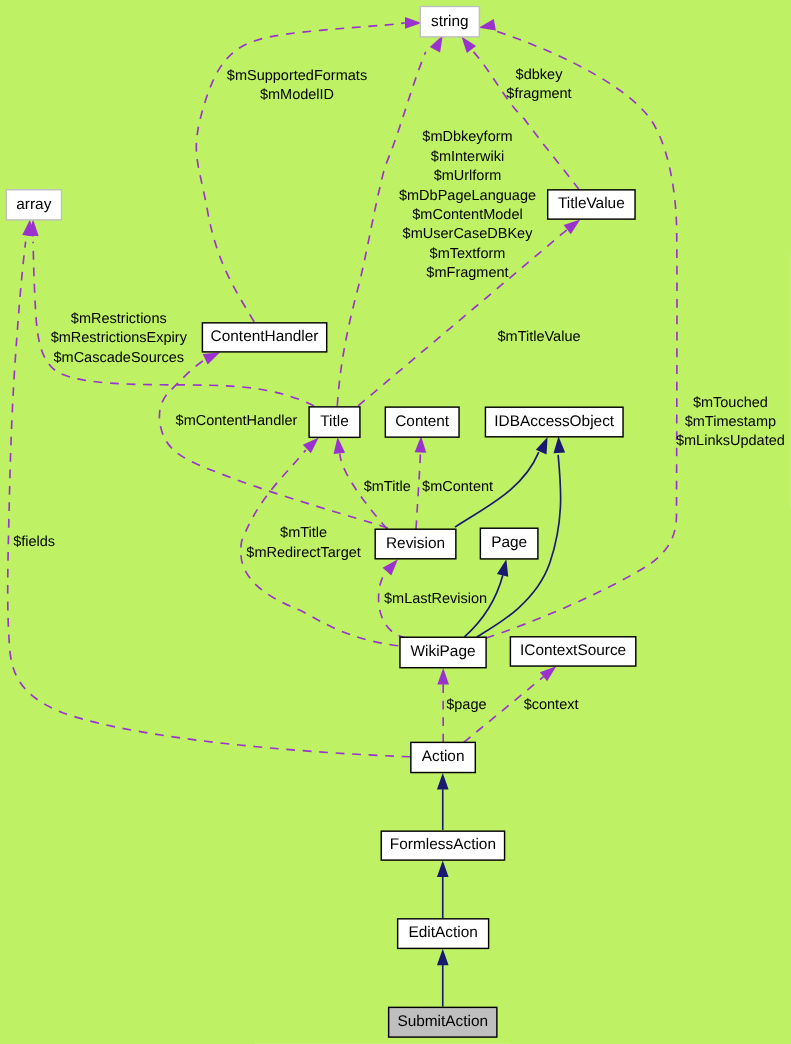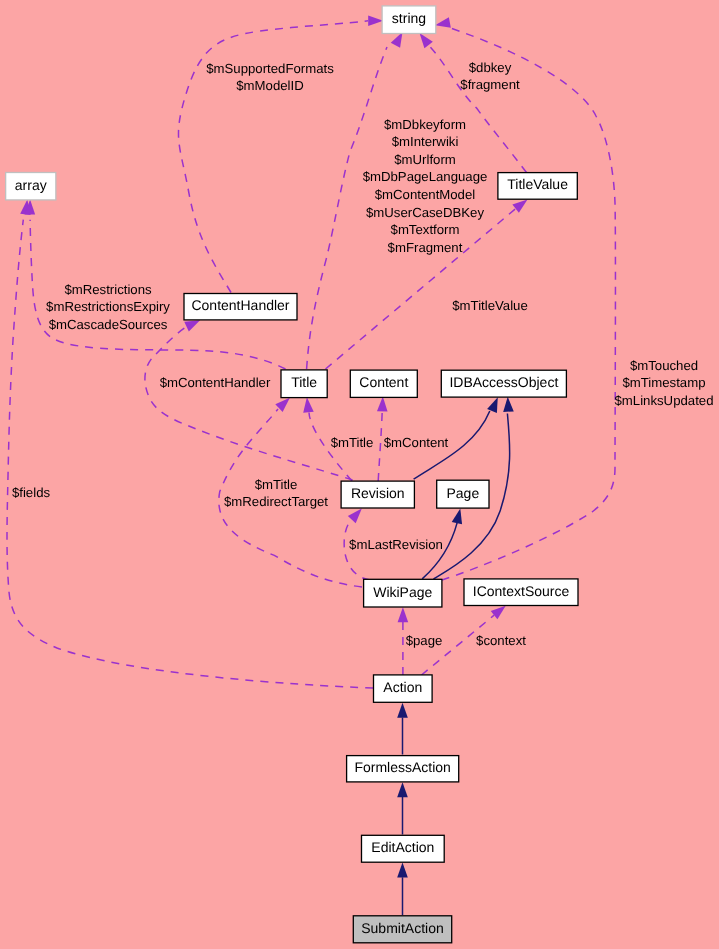--- a/index.html
+++ b/index.html
@@ -1,17 +1,17 @@
 <!DOCTYPE html>
 <html><head>
 <meta charset="utf-8">
 <style>
   html,body{margin:0;padding:0;background:#ffffff;}
   body{width:719px;height:949px;overflow:hidden;font-family:"Liberation Sans",sans-serif;-webkit-font-smoothing:antialiased;text-rendering:geometricPrecision;}
-  #diagram{position:relative;width:719px;height:949px;background:#fca5a5;}
+  #diagram{position:relative;width:719px;height:949px;background:#bef264;}
   svg{display:block;}
   .nodebox{fill:#ffffff;stroke:#000000;stroke-width:1.3;}
   .nodebox.external{stroke:#c0c0c0;stroke-width:1.3;}
   .nodebox.highlight{fill:#bfbfbf;stroke:#000000;stroke-width:1.3;}
   .nodetext{font-family:"Liberation Sans",sans-serif;font-size:14px;fill:#000;text-anchor:middle;dominant-baseline:middle;}
   .edgelabel{font-family:"Liberation Sans",sans-serif;font-size:13.2px;fill:#000;text-anchor:middle;}
   .uedge{fill:none;stroke:#9a32cd;stroke-width:1.5;stroke-dasharray:8,7;}
   .iedge{fill:none;stroke:#191970;stroke-width:1.5;}
   .uarrow{fill:#9a32cd;stroke:none;}
   .iarrow{fill:#191970;stroke:none;}

